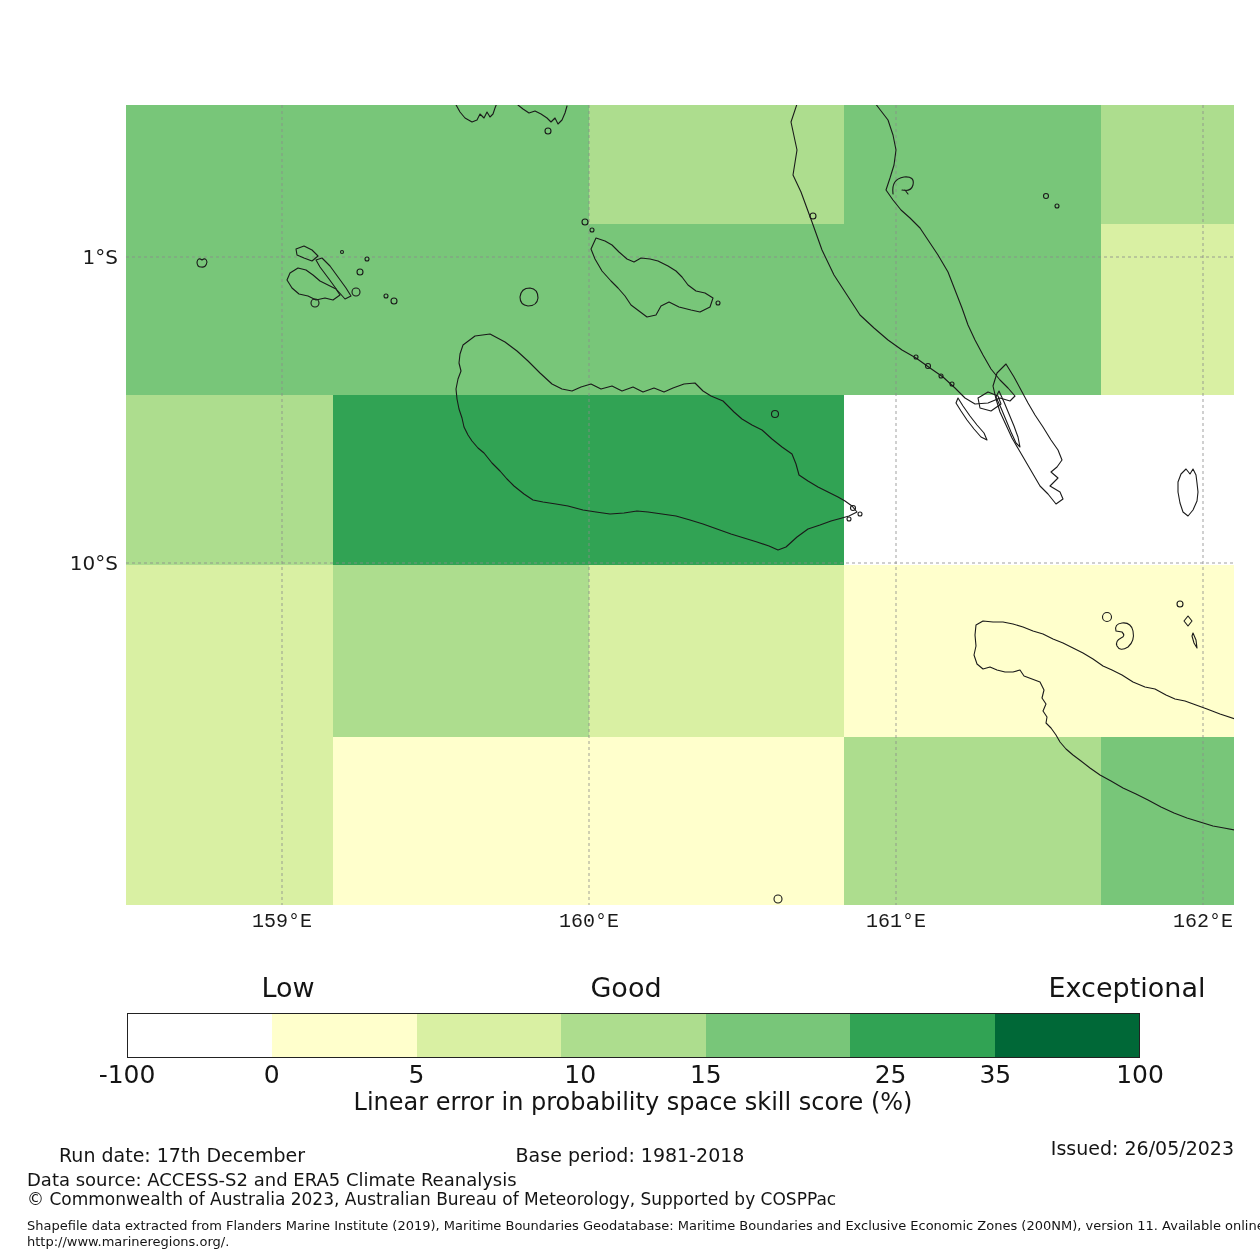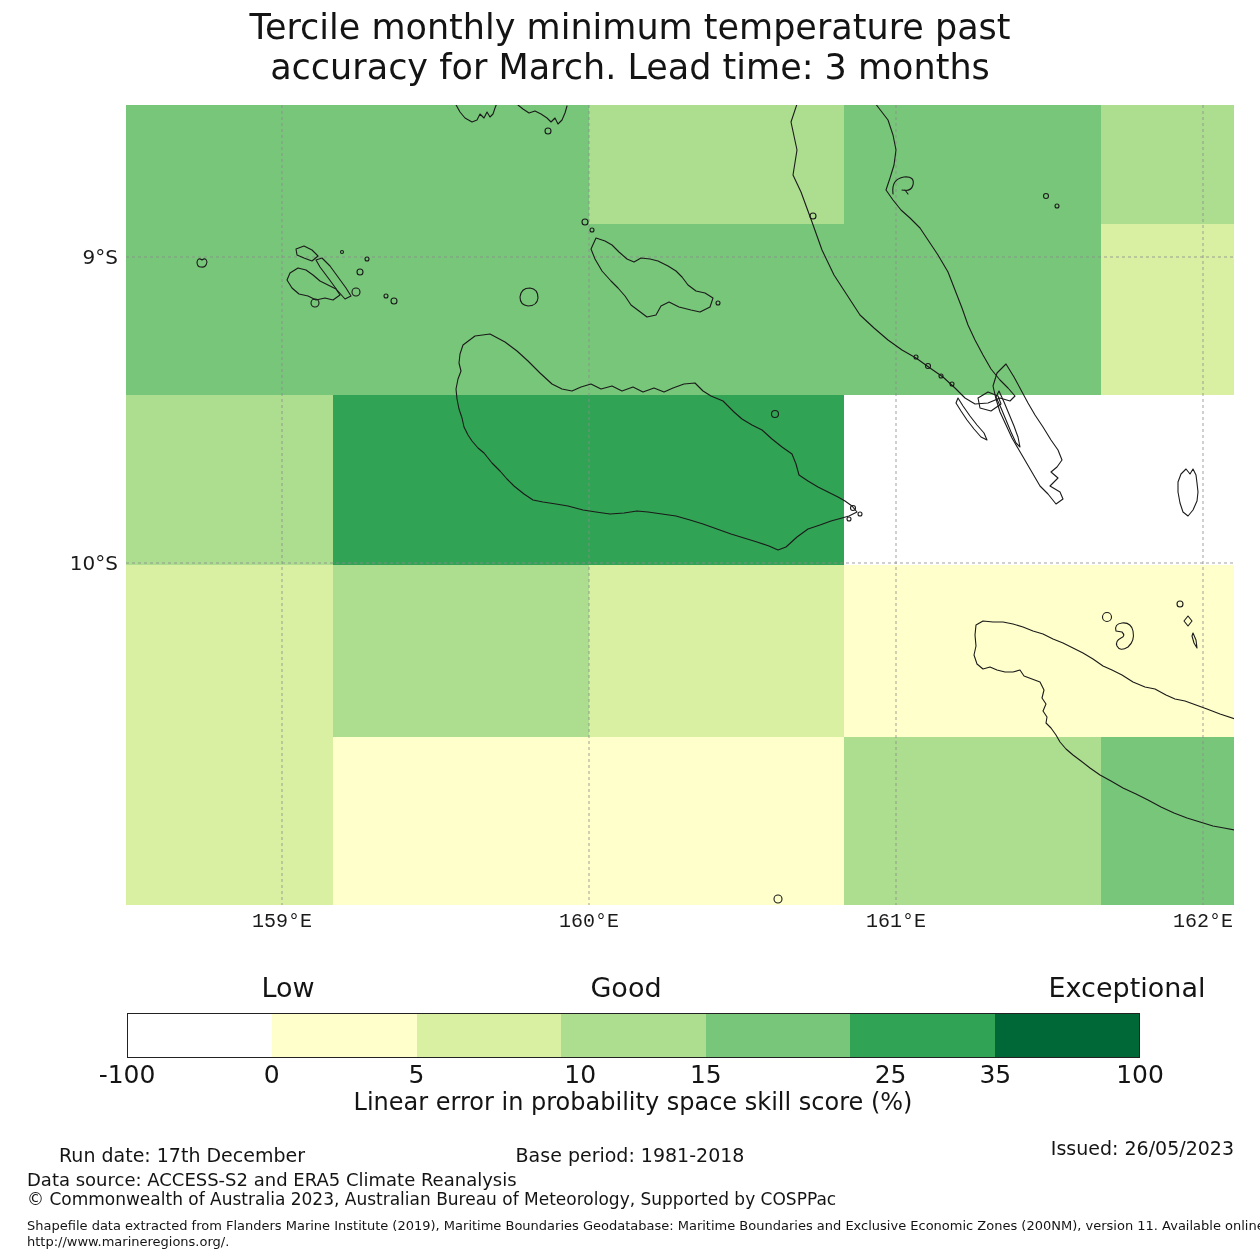--- a/index.html
+++ b/index.html
@@ -28,24 +28,20 @@
   .f-source{left:27px;top:1169px;font-size:18px;}
   .f-copy{left:27px;top:1189px;font-size:17px;}
   .f-shape1{left:27px;top:1218px;font-size:13px;}
   .f-shape2{left:27px;top:1234px;font-size:13px;}
 </style>
 </head>
 <body>
 
 <div class="page">
 
-  <div class="title">
-    <div>Tercile monthly minimum temperature past</div>
-    <div>accuracy for March. Lead time: 3 months</div>
-  </div>
 
   <svg id="map-svg" width="1260" height="940" viewBox="0 0 1260 940">
     <defs>
       <clipPath id="mapclip">
           <rect x="126" y="105" width="1108" height="800"></rect>
         </clipPath>
     </defs>
     <g id="cells">
         <rect x="126" y="105" width="207" height="119" fill="#78c679"></rect>
         <rect x="333" y="105" width="256" height="119" fill="#78c679"></rect>
@@ -139,21 +135,21 @@
           <circle cx="1107" cy="617" r="4.5"></circle>
           <circle cx="778" cy="899" r="4"></circle>
         </g>
     </g>
   </svg>
 
   <div class="axis-label xtick" style="left:282px;top:910px">159°E</div>
   <div class="axis-label xtick" style="left:589px;top:910px">160°E</div>
   <div class="axis-label xtick" style="left:896px;top:910px">161°E</div>
   <div class="axis-label xtick" style="left:1203px;top:910px">162°E</div>
-  <div class="axis-label ytick" style="left:28px;top:245px">9°S</div>
+  <div class="axis-label ytick" style="left:28px;top:245px">1°S</div>
   <div class="axis-label ytick" style="left:28px;top:551px">10°S</div>
 
   <div class="legend-word" style="left:288px">Low</div>
   <div class="legend-word" style="left:626px">Good</div>
   <div class="legend-word" style="left:1127px">Exceptional</div>
 
   <div class="colorbar" id="colorbar">
       <div class="seg" style="background: rgb(255, 255, 255);"></div>
       <div class="seg" style="background: rgb(255, 255, 204);"></div>
       <div class="seg" style="background: rgb(217, 240, 163);"></div>

